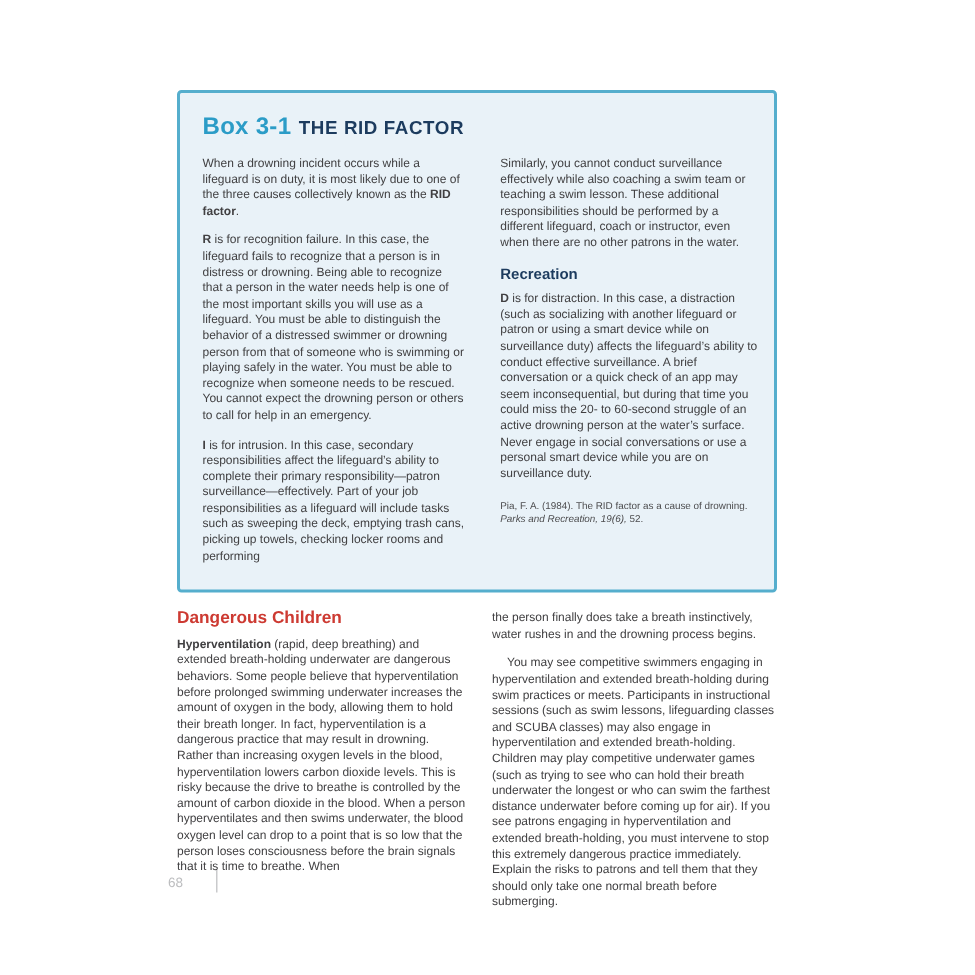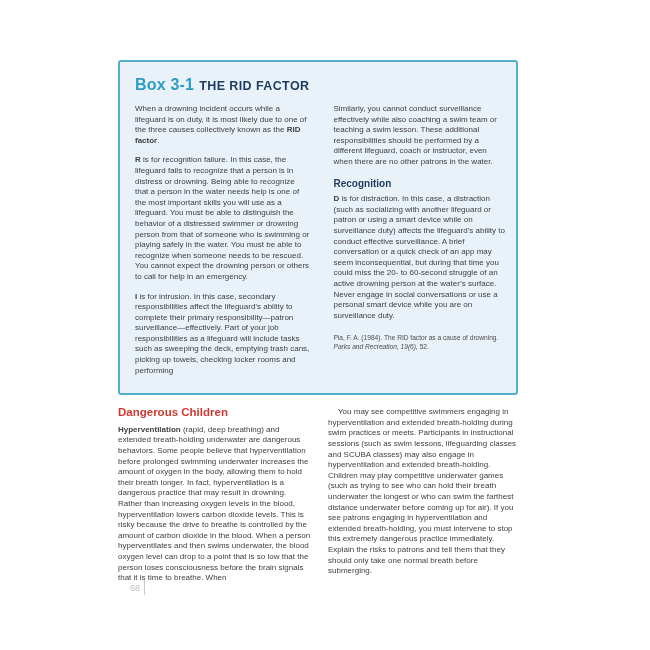--- a/index.html
+++ b/index.html
@@ -70,21 +70,20 @@
   }
   .db-cols { display: flex; gap: 16px; }
   .indent-first { text-indent: 10px; }
   
   .page-footer {
     position: absolute;
     left: 112px;
     top: 580px;
     display: flex;
     align-items: center;
-    text-align: right;
   }
   .page-number {
     font-size: 9px;
     color: #bcbdbf;
     width: 28px;
   }
   .footer-rule {
     width: 1px;
     height: 15px;
     background: #c9cacc;
@@ -108,34 +107,35 @@
       <span class="box-label">Box 3-1</span><span class="box-title">THE RID FACTOR</span>
     </div>
     <div class="cols">
       <div class="col body-text">
         <p><span>When a drowning incident occurs while a lifeguard is on duty, it is most likely due to one of the three causes collectively known as the </span><strong>RID factor</strong><span>.</span></p>
         <p><strong>R</strong><span> is for recognition failure. In this case, the lifeguard fails to recognize that a person is in distress or drowning. Being able to recognize that a person in the water needs help is one of the most important skills you will use as a lifeguard. You must be able to distinguish the behavior of a distressed swimmer or drowning person from that of someone who is swimming or playing safely in the water. You must be able to recognize when someone needs to be rescued. You cannot expect the drowning person or others to call for help in an emergency.</span></p>
         <p><strong>I</strong><span> is for intrusion. In this case, secondary responsibilities affect the lifeguard’s ability to complete their primary responsibility—patron surveillance—effectively. Part of your job responsibilities as a lifeguard will include tasks such as sweeping the deck, emptying trash cans, picking up towels, checking locker rooms and performing</span></p>
       </div>
       <div class="col body-text">
         <p>Similarly, you cannot conduct surveillance effectively while also coaching a swim team or teaching a swim lesson. These additional responsibilities should be performed by a different lifeguard, coach or instructor, even when there are no other patrons in the water.</p>
-        <div class="sec-heading">Recognition</div>
+        <div class="sec-heading">Recreation</div>
         <p><strong>D</strong><span> is for distraction. In this case, a distraction (such as socializing with another lifeguard or patron or using a smart device while on surveillance duty) affects the lifeguard’s ability to conduct effective surveillance. A brief conversation or a quick check of an app may seem inconsequential, but during that time you could miss the 20- to 60-second struggle of an active drowning person at the water’s surface. Never engage in social conversations or use a personal smart device while you are on surveillance duty.</span></p>
         <p class="citation"><span>Pia, F. A. (1984). The RID factor as a cause of drowning. </span><em>Parks and Recreation, 19(6),</em><span> 52.</span></p>
       </div>
     </div>
   </div>
 
   <div class="db-section">
     <div class="db-cols">
       <div class="col body-text">
         <div class="db-heading">Dangerous Children</div>
         <p><strong>Hyperventilation</strong><span> (rapid, deep breathing) and extended breath-holding underwater are dangerous behaviors. Some people believe that hyperventilation before prolonged swimming underwater increases the amount of oxygen in the body, allowing them to hold their breath longer. In fact, hyperventilation is a dangerous practice that may result in drowning. Rather than increasing oxygen levels in the blood, hyperventilation lowers carbon dioxide levels. This is risky because the drive to breathe is controlled by the amount of carbon dioxide in the blood. When a person hyperventilates and then swims underwater, the blood oxygen level can drop to a point that is so low that the person loses consciousness before the brain signals that it is time to breathe. When</span></p>
       </div>
       <div class="col body-text">
+        <p>the person finally does take a breath instinctively, water rushes in and the drowning process begins.</p>
         <p class="indent-first">You may see competitive swimmers engaging in hyperventilation and extended breath-holding during swim practices or meets. Participants in instructional sessions (such as swim lessons, lifeguarding classes and SCUBA classes) may also engage in hyperventilation and extended breath-holding. Children may play competitive underwater games (such as trying to see who can hold their breath underwater the longest or who can swim the farthest distance underwater before coming up for air). If you see patrons engaging in hyperventilation and extended breath-holding, you must intervene to stop this extremely dangerous practice immediately. Explain the risks to patrons and tell them that they should only take one normal breath before submerging.</p>
       </div>
     </div>
   </div>
 
 </div>
 
 <div class="page-footer">
   <span class="page-number">68</span>
   <span class="footer-rule"></span>

